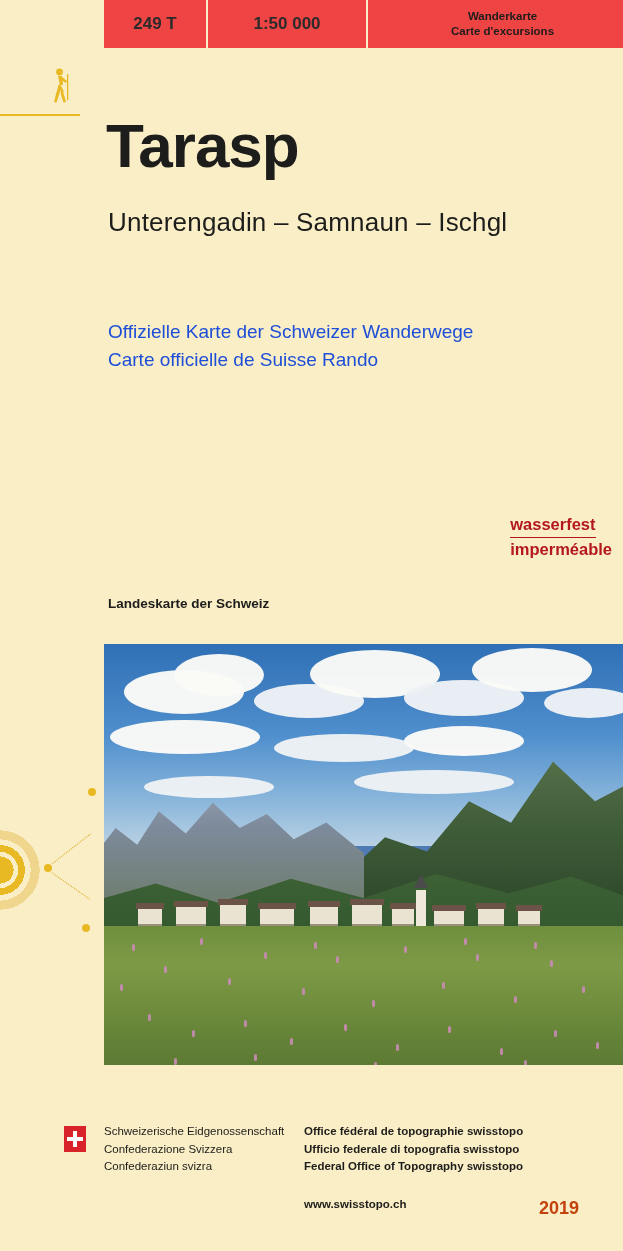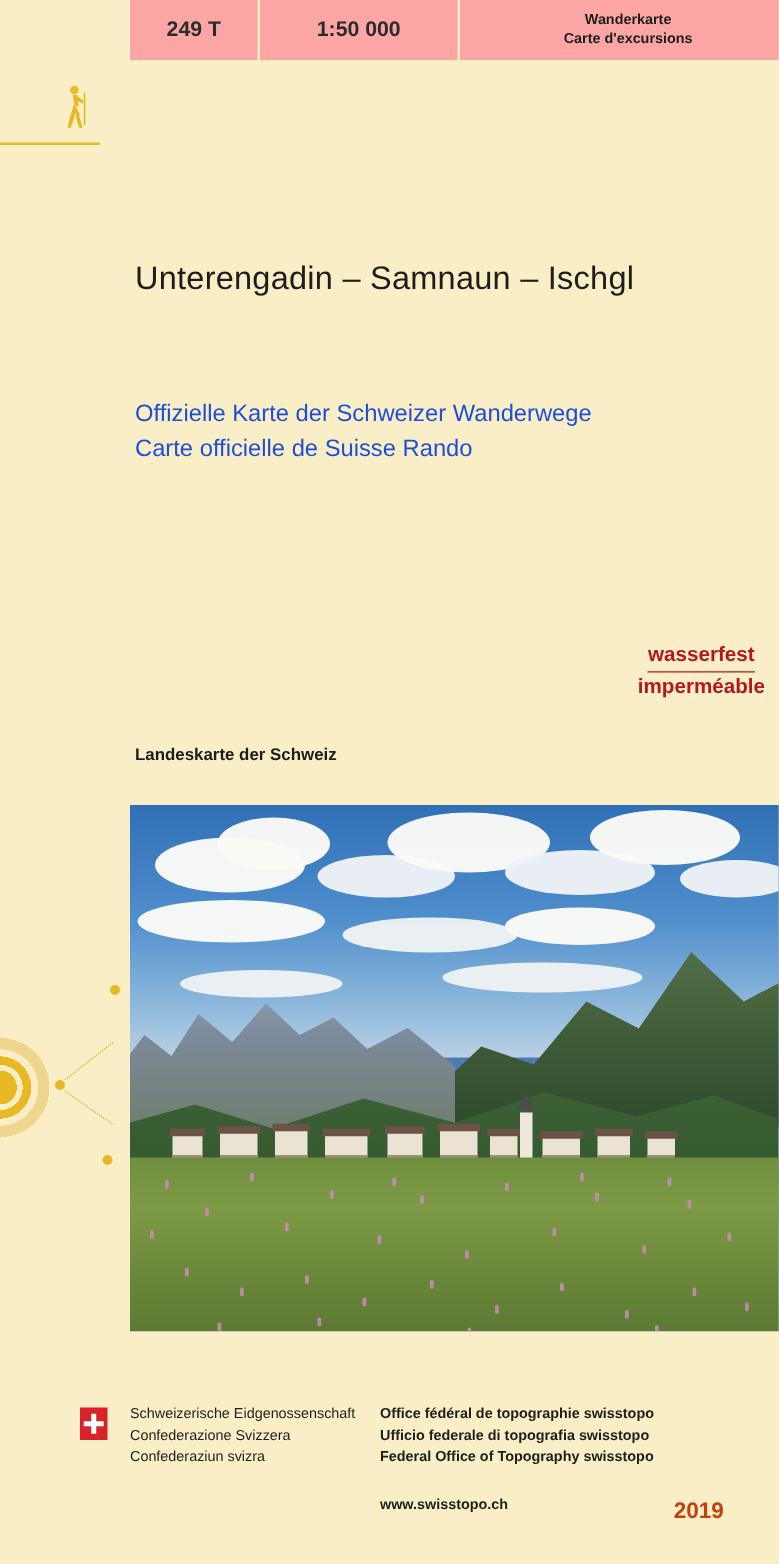--- a/index.html
+++ b/index.html
@@ -15,21 +15,21 @@
     width: 623px;
     height: 1251px;
     background: #faeec6;
   }
 
   
   .topbar {
     position: absolute;
     top: 0; left: 104px;
     width: 519px; height: 48px;
-    background: #fca5a5;
+    background: #ef4444;
     display: flex;
     align-items: stretch;
   }
   .topbar .cell {
     display: flex;
     align-items: center;
     color: #2b2b2b;
   }
   .cell-number {
     width: 104px;
@@ -98,21 +98,21 @@
   .official {
     position: absolute;
     left: 108px; top: 318px;
     font-size: 19px;
     line-height: 28px;
     color: #1d4ed8;
   }
   .waterproof {
     position: absolute;
     right: 11px; top: 513px;
-    text-align: center;
+    text-align: left;
     color: #b4181d;
     font-weight: bold;
     font-size: 16.5px;
     line-height: 23px;
   }
   .waterproof .de { border-bottom: 1px solid #b4181d; padding-bottom: 1px; display: inline-block;}
   .landeskarte {
     position: absolute;
     left: 108px; top: 594px;
     font-size: 13.5px;
@@ -303,20 +303,21 @@
       <circle cx="11.5" cy="4" r="3.4" fill="#e8b923"></circle>
       <path d="M10 8 L14 8 L15 17 L12 17 Z" fill="#e8b923"></path>
       <path d="M12 16 L16 24 L14 25 L10 18 Z" fill="#e8b923"></path>
       <path d="M11 16 L8 26 L6 34 L8.5 34.5 L11 27 L13 20 Z" fill="#e8b923"></path>
       <path d="M12.5 17 L16 27 L18 34 L15.5 34.5 L13 27 Z" fill="#e8b923"></path>
       <path d="M14 9 L19 13 L18 15 L13.5 12 Z" fill="#e8b923"></path>
       <rect x="19" y="6" width="1.3" height="26" fill="#e8b923"></rect>
     </svg>
   </div>
 
+  <div class="title">Tarasp</div>
   <div class="subtitle">Unterengadin – Samnaun – Ischgl</div>
   <div class="official">
     <div>Offizielle Karte der Schweizer Wanderwege</div>
     <div>Carte officielle de Suisse Rando</div>
   </div>
 
   <div class="waterproof">
     <div class="de">wasserfest</div>
     <div>imperméable</div>
   </div>

